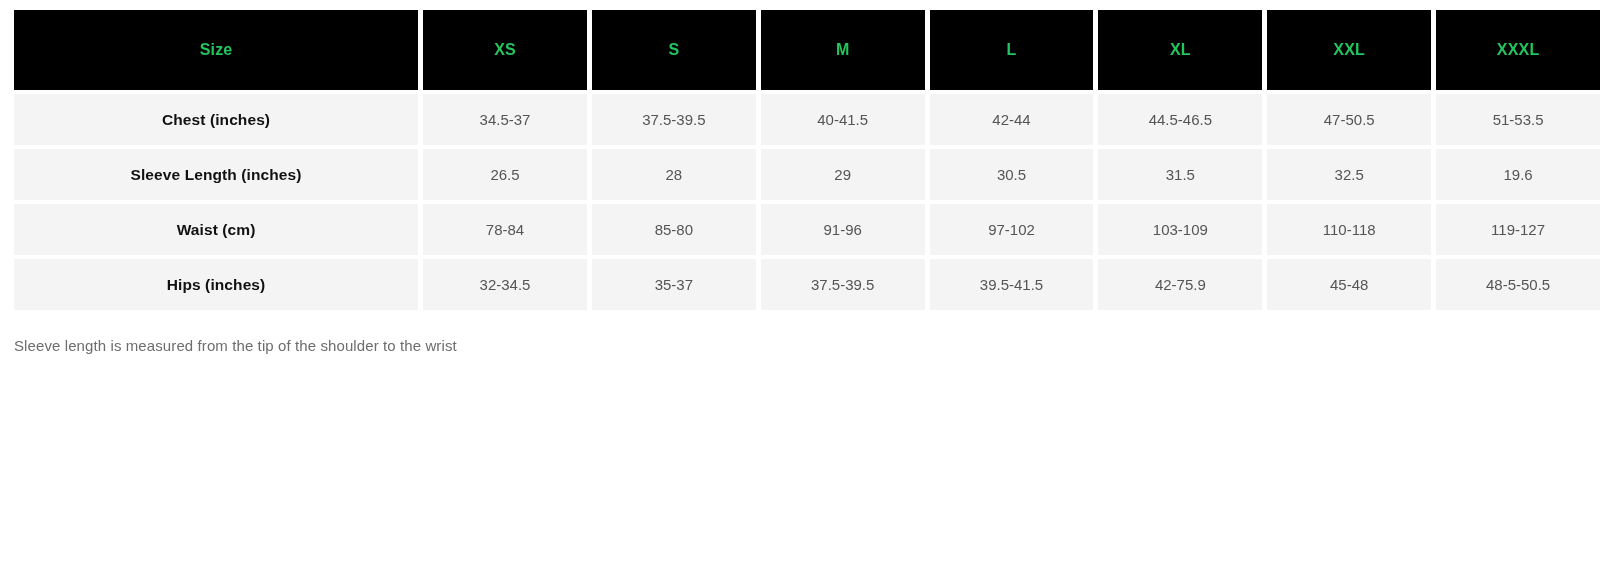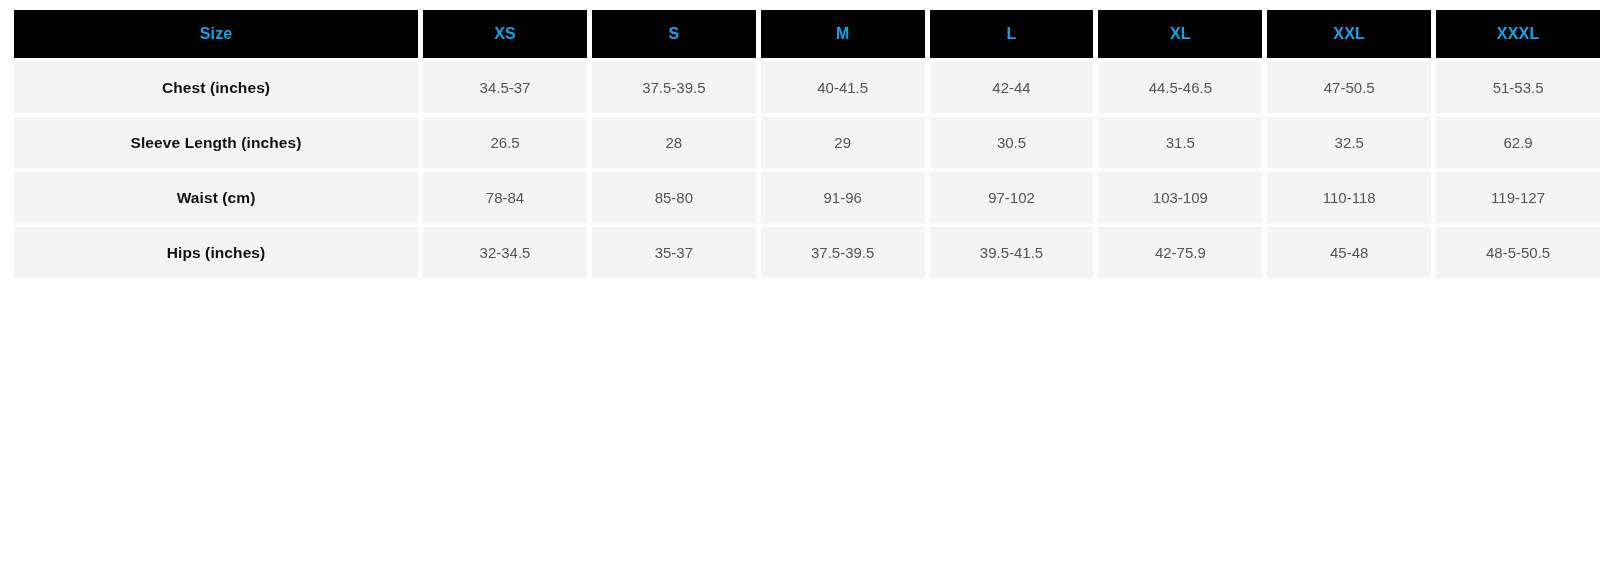--- a/index.html
+++ b/index.html
@@ -25,26 +25,26 @@
     border-collapse: separate;
     border-spacing: 5px 4px;
     table-layout: fixed;
     margin: 0 0 0 -5px;
   }
   col.label-col { width: 402px; }
   col.size-col  { width: 163px; }
 
   thead th {
     background: #000000;
-    color: #0ea5e9;
+    color: #22c55e;
     font-size: 16px;
     font-weight: bold;
     letter-spacing: 0.2px;
     height: 48px;
-    padding: 0;
+    padding: 16px;
     vertical-align: middle;
     border: 0;
   }
   tbody td {
     background: #f4f4f4;
     height: 51px;
     padding: 0;
     text-align: center;
     vertical-align: middle;
     border: 0;
@@ -107,21 +107,21 @@
         <td>51-53.5</td>
       </tr>
       <tr>
         <td class="row-label">Sleeve Length (inches)</td>
         <td>26.5</td>
         <td>28</td>
         <td>29</td>
         <td>30.5</td>
         <td>31.5</td>
         <td>32.5</td>
-        <td>62.9</td>
+        <td>19.6</td>
       </tr>
       <tr>
         <td class="row-label">Waist (cm)</td>
         <td>78-84</td>
         <td>85-80</td>
         <td>91-96</td>
         <td>97-102</td>
         <td>103-109</td>
         <td>110-118</td>
         <td>119-127</td>
@@ -132,14 +132,15 @@
         <td>35-37</td>
         <td>37.5-39.5</td>
         <td>39.5-41.5</td>
         <td>42-75.9</td>
         <td>45-48</td>
         <td>48-5-50.5</td>
       </tr>
     </tbody>
   </table>
 
+  <div class="footnote">Sleeve length is measured from the tip of the shoulder to the wrist</div>
 
 </div>
 
 </body></html>

